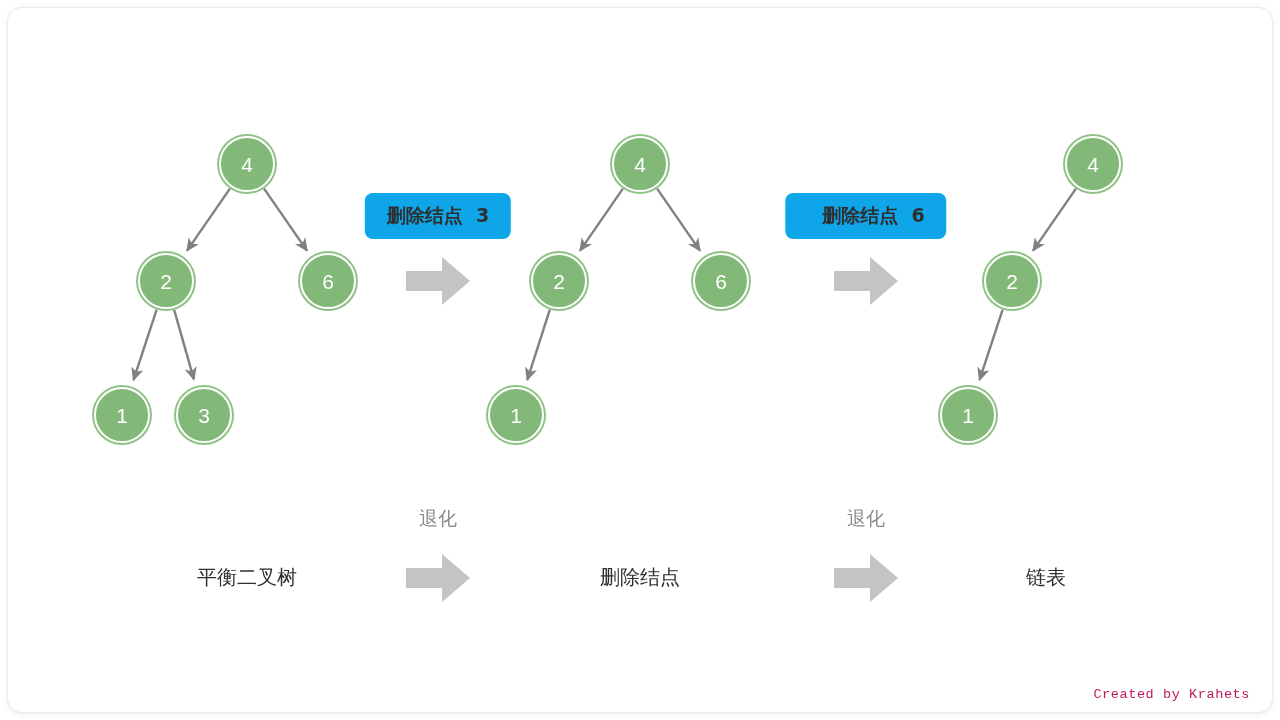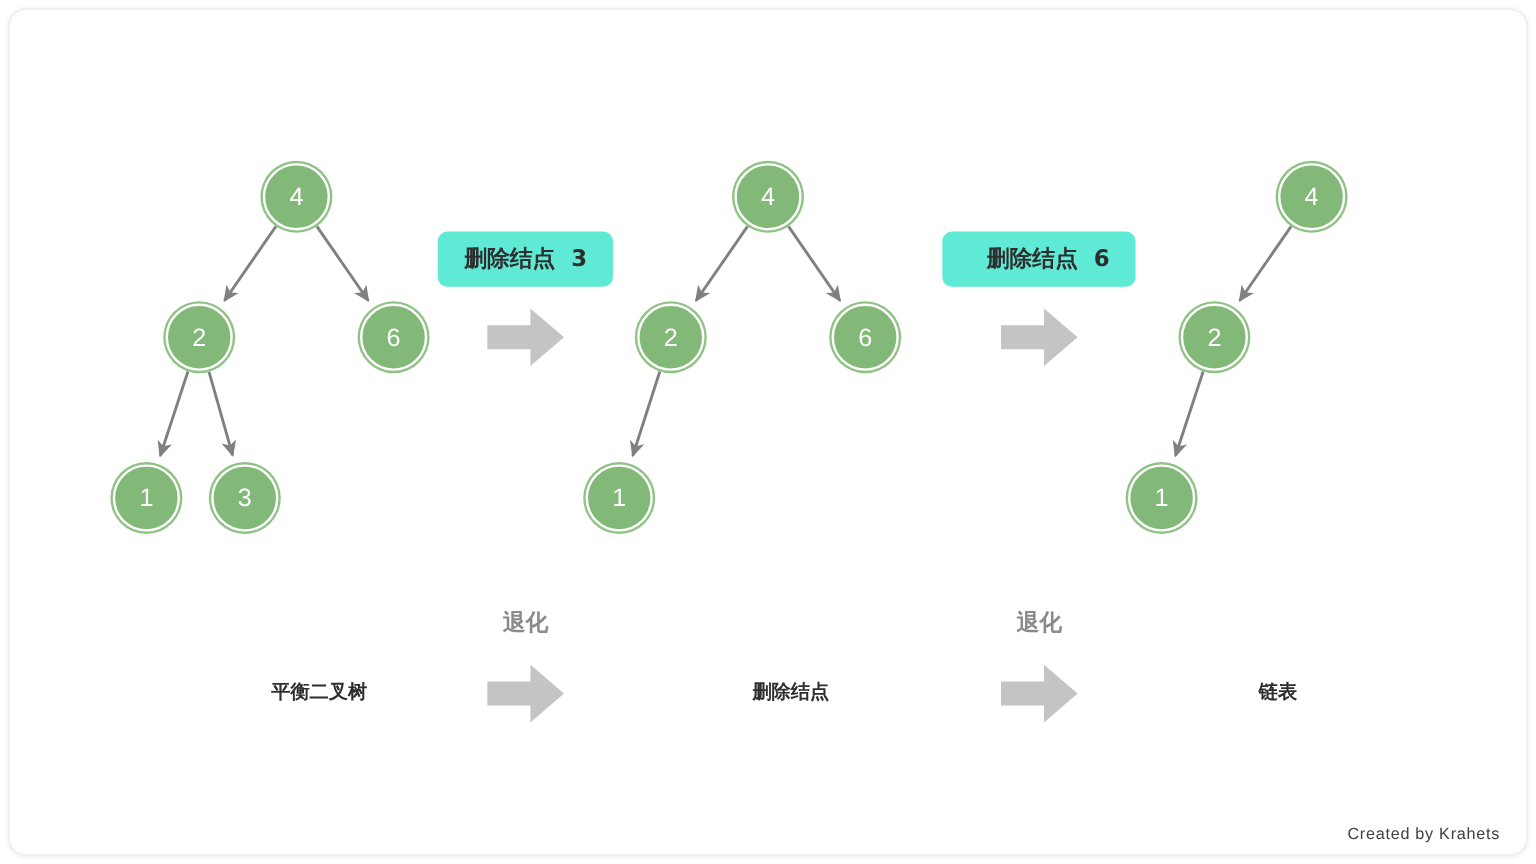--- a/index.html
+++ b/index.html
@@ -56,21 +56,21 @@
   }
   .node-label {
     color: #ffffff;
     font-size: 21px;
     font-weight: 400;
     line-height: 1;
     font-family: "Liberation Sans", sans-serif;
   }
   .op-chip {
     position: absolute;
-    background: #5eead4;
+    background: #0ea5e9;
     border-radius: 8px;
     height: 46px;
     display: flex;
     align-items: center;
     justify-content: center;
     padding: 0 22px;
     box-sizing: border-box;
     transform: translateX(-50%);
   }
   .op-chip-text {
@@ -80,43 +80,42 @@
     white-space: pre;
     font-family: "DejaVu Sans", "Liberation Sans", sans-serif;
   }
   .block-arrow {
     position: absolute;
     transform: translate(-50%, -50%);
   }
   .caption {
     position: absolute;
     transform: translate(-50%, -50%);
-    font-size: 16px;
-    font-weight: bold;
+    font-size: 20px;
+    font-weight: normal;
     color: #2e2e2e;
     white-space: nowrap;
     font-family: "DejaVu Sans", "Liberation Sans", sans-serif;
-    margin-left: 19px;
   }
   .sub-label {
     position: absolute;
     transform: translate(-50%, -50%);
     font-size: 19px;
-    font-weight: bold;
+    font-weight: normal;
     color: #8a8a8a;
     white-space: nowrap;
     font-family: "DejaVu Sans", "Liberation Sans", sans-serif;
   }
   #credit {
     position: absolute;
     right: 30px;
     bottom: 18px;
-    font-family: Liberation Sans, sans-serif;
+    font-family: Liberation Mono, monospace;
     font-size: 13.5px;
-    color: #404040;
+    color: #be185d;
     letter-spacing: 0.6px;
     white-space: nowrap;
   }
 </style>
 </head>
 <body>
 
 <div id="card">
   <div id="stage">
 

